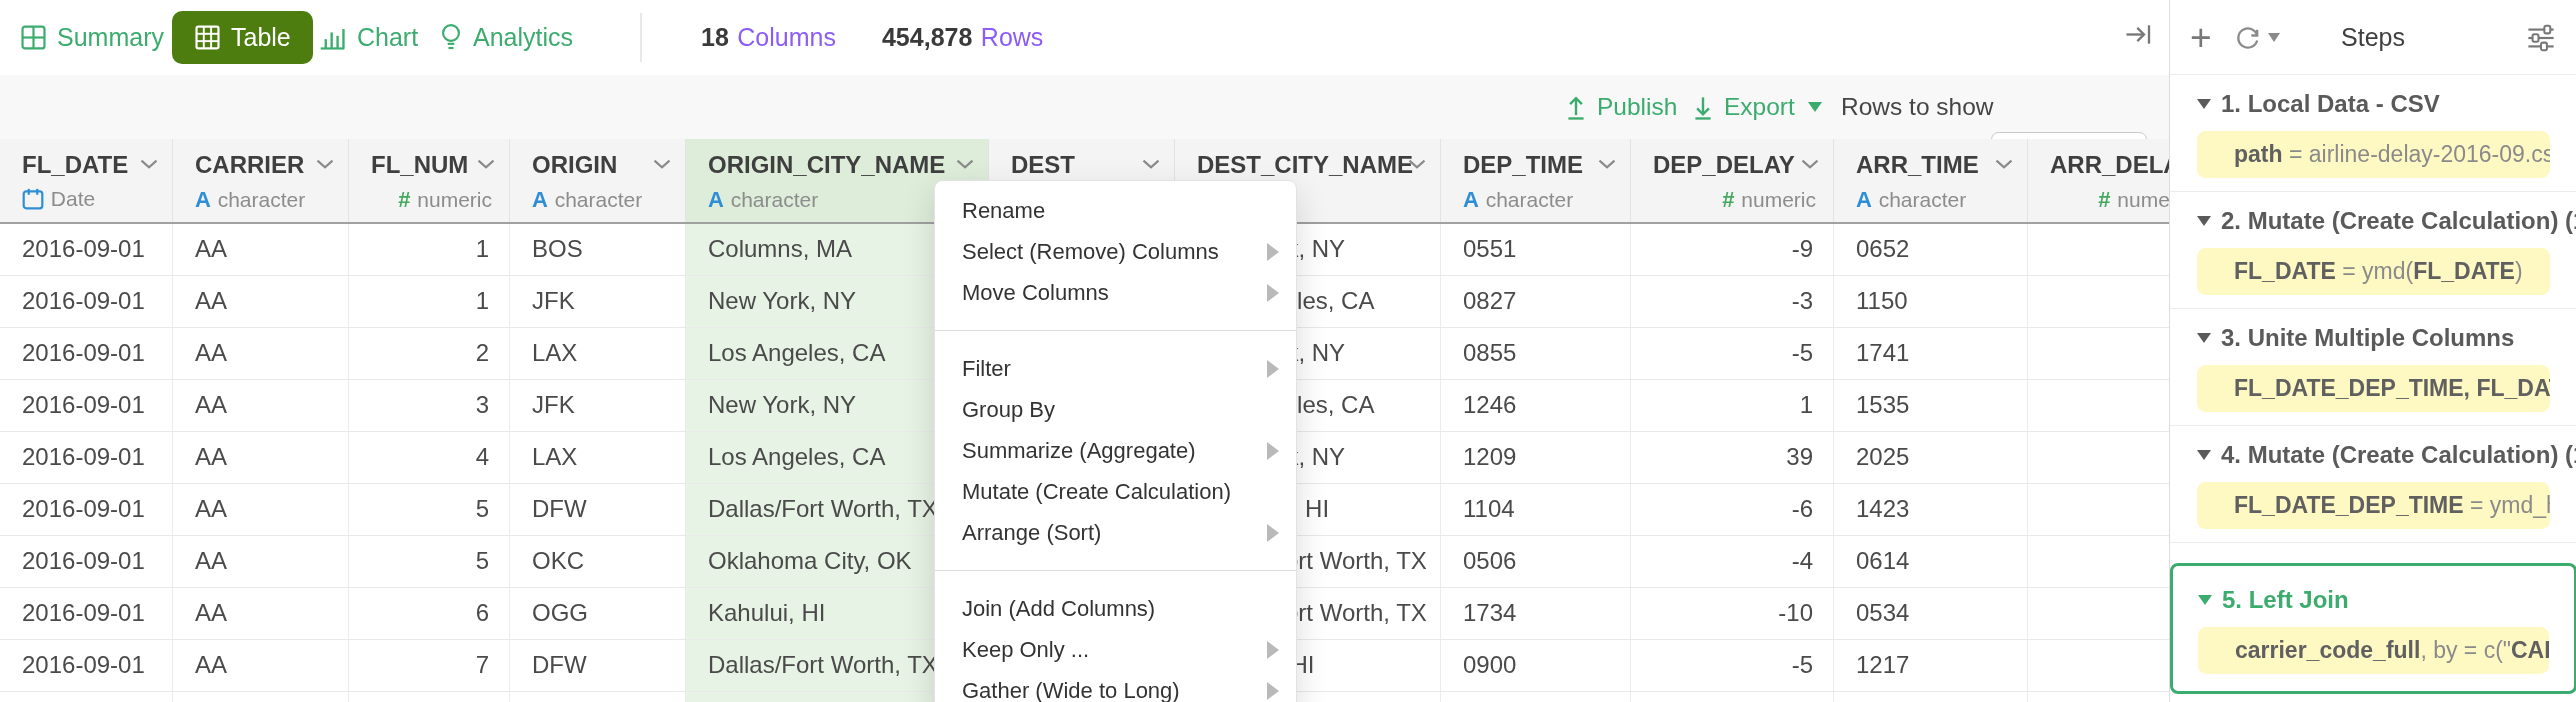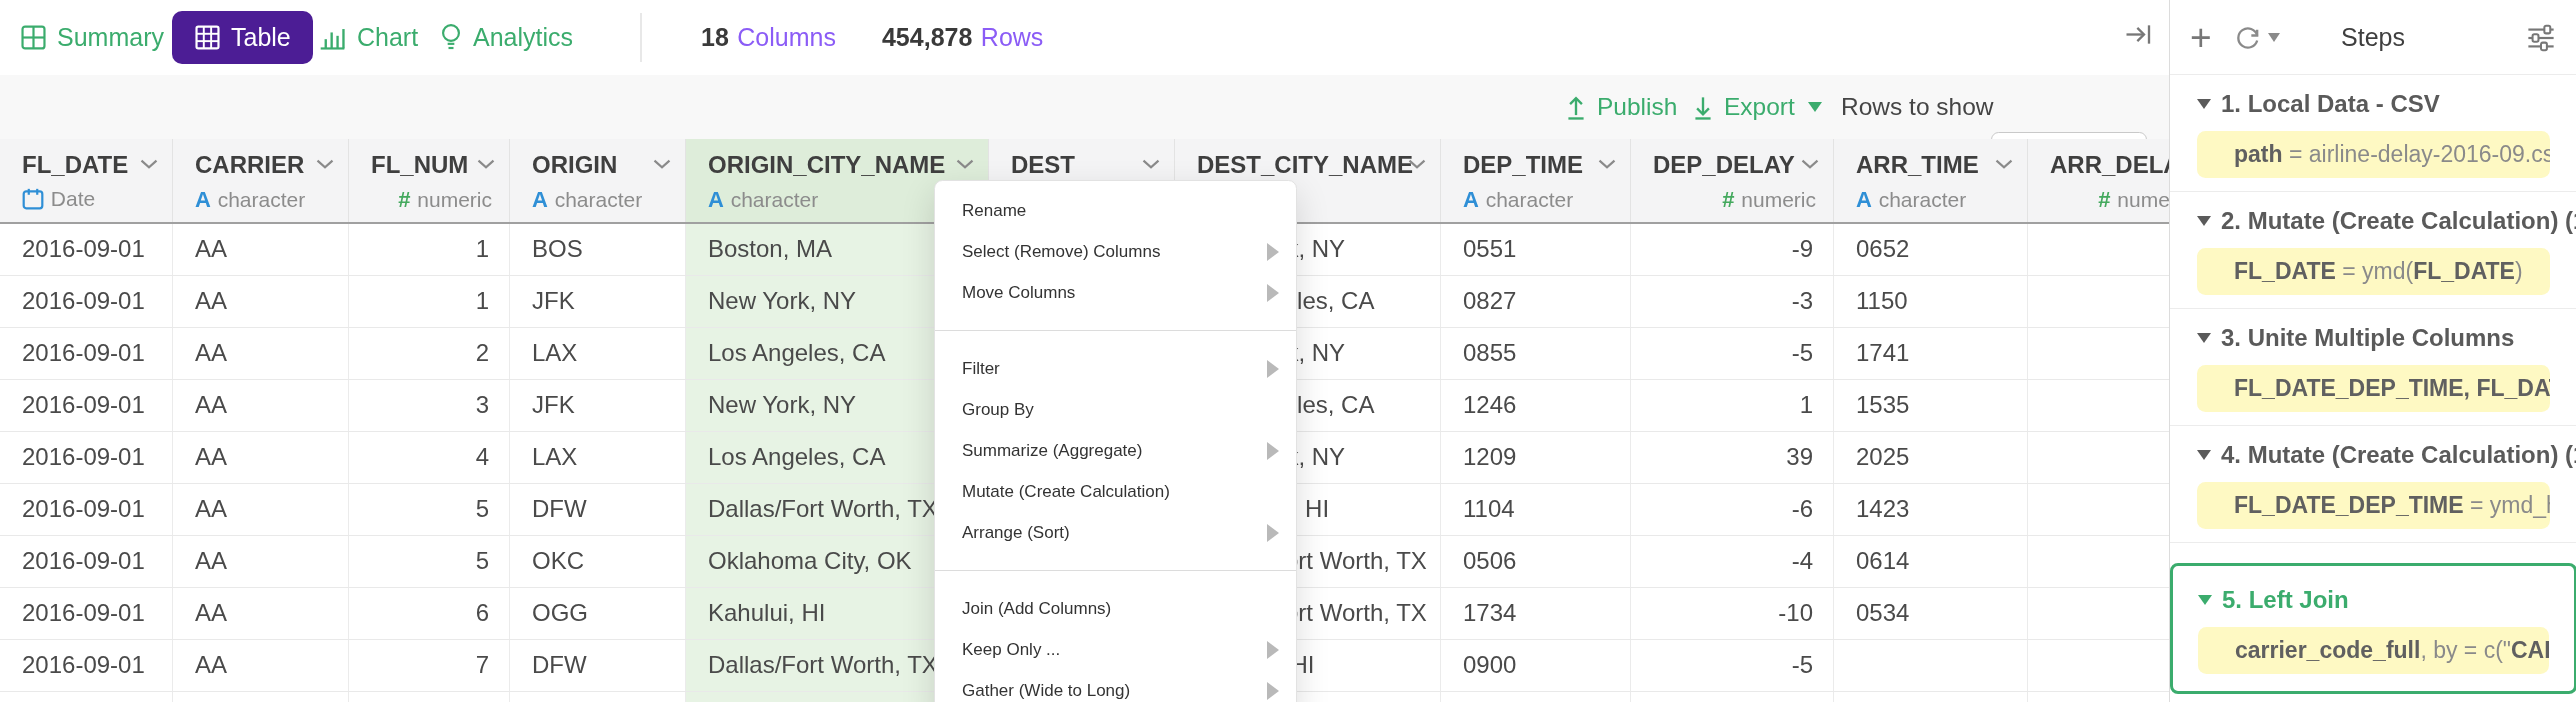--- a/index.html
+++ b/index.html
@@ -8,21 +8,21 @@
        font-family:"Liberation Sans","DejaVu Sans",sans-serif;color:#4a4a4a;}
 
   
   #left-region{position:absolute;left:0;top:0;width:2169px;height:702px;overflow:hidden;}
 
   
   .topbar{position:relative;height:75px;background:#fff;}
   .tab{position:absolute;top:0;height:75px;display:flex;align-items:center;gap:10px;
        color:#3bac6d;font-size:25px;cursor:default;}
   .tab-summary{left:20px;}
-  .tab-table{left:172px;top:11px;height:53px;background:#4c1d95;color:#fff;border-radius:10px;padding:0 22px;}
+  .tab-table{left:172px;top:11px;height:53px;background:#4d7c0f;color:#fff;border-radius:10px;padding:0 22px;}
   .tab-chart{left:318px;}
   .tab-analytics{left:439px;}
   .topbar-divider{position:absolute;left:640px;top:12.7px;width:1.7px;height:49px;background:#e8e8e8;}
   .counts{position:absolute;left:701px;top:0;height:75px;display:flex;align-items:center;
           font-size:25px;color:#3a3a3a;}
   .counts b{font-weight:bold;}
   .counts .lbl{margin-left:8.5px;color:#8b5cf6;}
   .counts .grp2{margin-left:46px;}
   .collapse-btn{position:absolute;right:15px;top:20px;}
 
@@ -60,21 +60,21 @@
   .tr{height:52px;border-bottom:1.7px solid #e9e9e9;}
   .td{border-right:1.7px solid #ebebeb;font-size:24px;color:#4a4a4a;line-height:50px;
       padding-left:22px;white-space:nowrap;overflow:hidden;}
   .td.num{text-align:right;padding-left:0;padding-right:20px;}
   .td.c4{background:#e7f3e4;}
 
   
   #context-menu{position:absolute;left:934px;top:180px;width:363px;background:#fff;
                 border:0.8px solid #e2e2e2;border-radius:8.5px;padding:9.3px 0;z-index:40;
                 box-shadow:0 12px 34px rgba(0,0,0,0.14);}
-  .menu-item{position:relative;height:41px;line-height:41px;padding-left:27px;font-size:17px;
+  .menu-item{position:relative;height:41px;line-height:41px;padding-left:27px;font-size:22px;
              color:#333;white-space:nowrap;}
   .menu-item .sub{position:absolute;right:17px;top:12px;width:0;height:0;
                   border-top:9.3px solid transparent;border-bottom:9.3px solid transparent;
                   border-left:12px solid #b9b9b9;}
   .menu-divider{height:0.8px;background:#dcdcdc;margin:17px 0;}
 
   
   #steps-panel{position:absolute;left:2169px;top:0;width:407px;height:702px;background:#fff;
                border-left:1.7px solid #dcdcdc;}
   .panel-header{position:relative;height:75px;border-bottom:0.8px solid #ececec;}
@@ -330,21 +330,21 @@
       </div>
     </div>
 
     <div class="tbody">
 
         <div class="tr grid-row">
           <div class="td c0">2016-09-01</div>
           <div class="td c1">AA</div>
           <div class="td c2 num">1</div>
           <div class="td c3">BOS</div>
-          <div class="td c4">Boston, MA</div>
+          <div class="td c4">Columns, MA</div>
           <div class="td c5"></div>
           <div class="td c6">New York, NY</div>
           <div class="td c7">0551</div>
           <div class="td c8 num">-9</div>
           <div class="td c9">0652</div>
           <div class="td c10 num"></div>
         </div>
 
         <div class="tr grid-row">
           <div class="td c0">2016-09-01</div>
@@ -447,20 +447,21 @@
         <div class="tr grid-row">
           <div class="td c0">2016-09-01</div>
           <div class="td c1">AA</div>
           <div class="td c2 num">7</div>
           <div class="td c3">DFW</div>
           <div class="td c4">Dallas/Fort Worth, TX</div>
           <div class="td c5"></div>
           <div class="td c6">Kahului, HI</div>
           <div class="td c7">0900</div>
           <div class="td c8 num">-5</div>
+          <div class="td c9">1217</div>
           <div class="td c10 num"></div>
         </div>
 
         <div class="tr grid-row">
           <div class="td c0">2016-09-01</div>
           <div class="td c1">AA</div>
           <div class="td c2 num">8</div>
           <div class="td c3">HNL</div>
           <div class="td c4">Honolulu, HI</div>
           <div class="td c5"></div>

